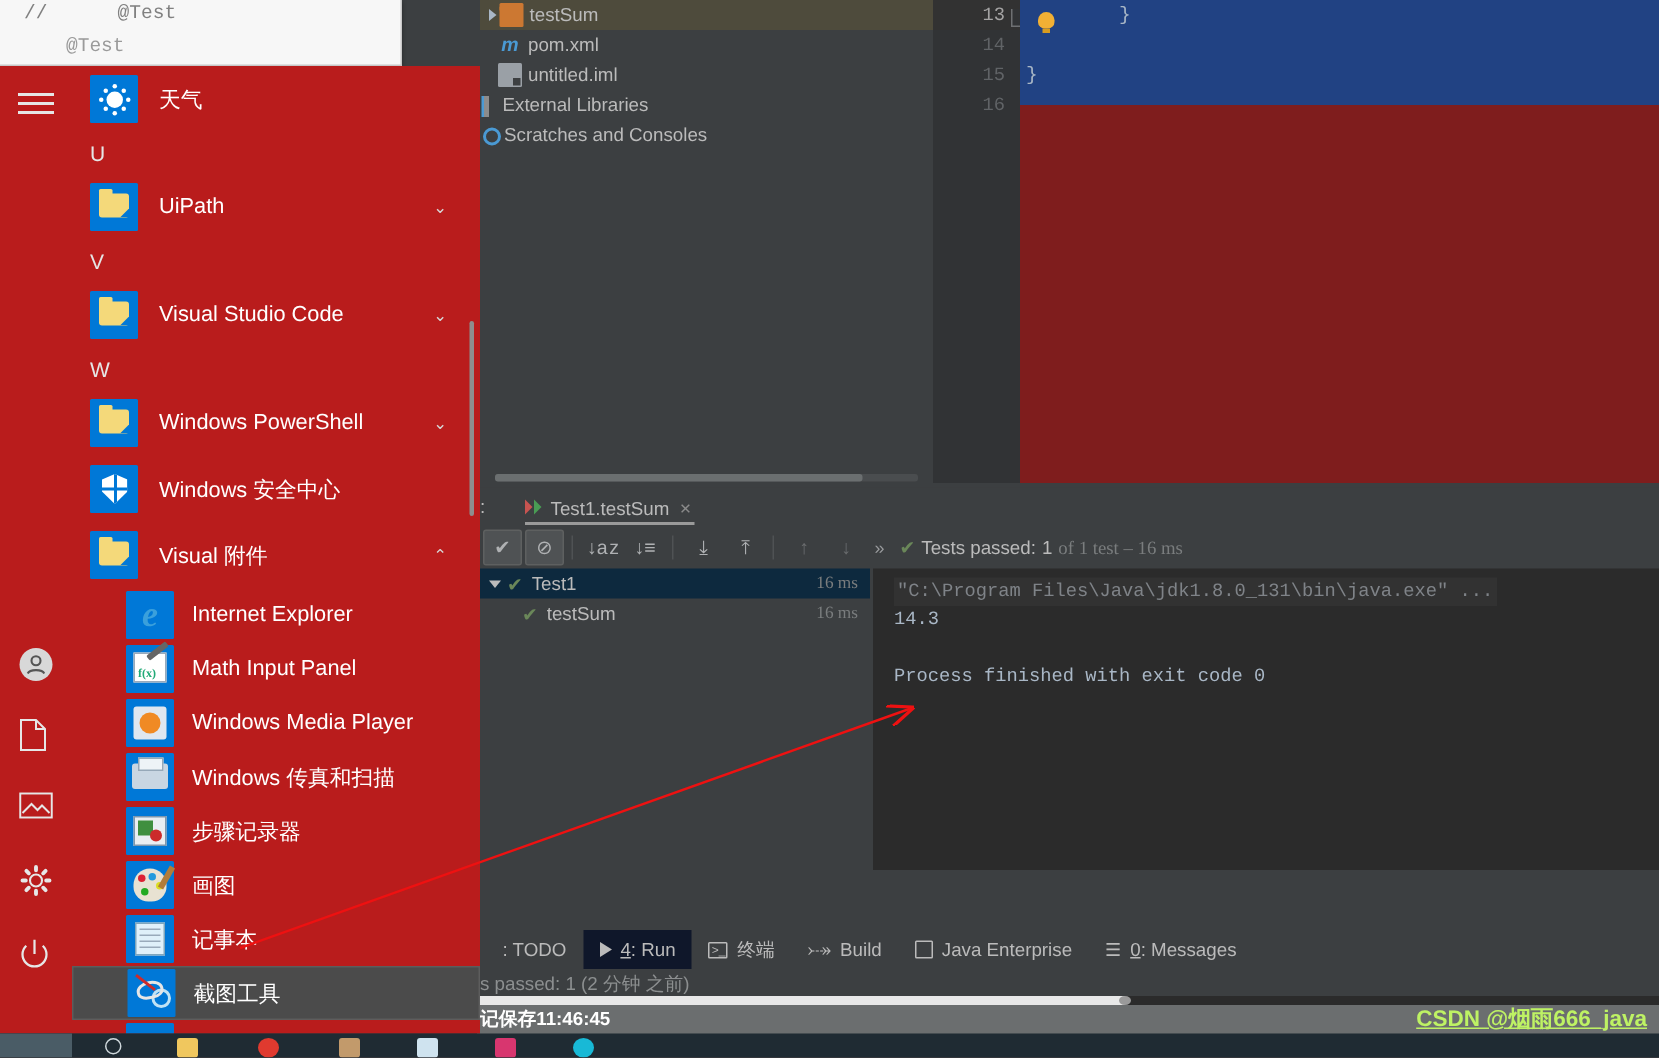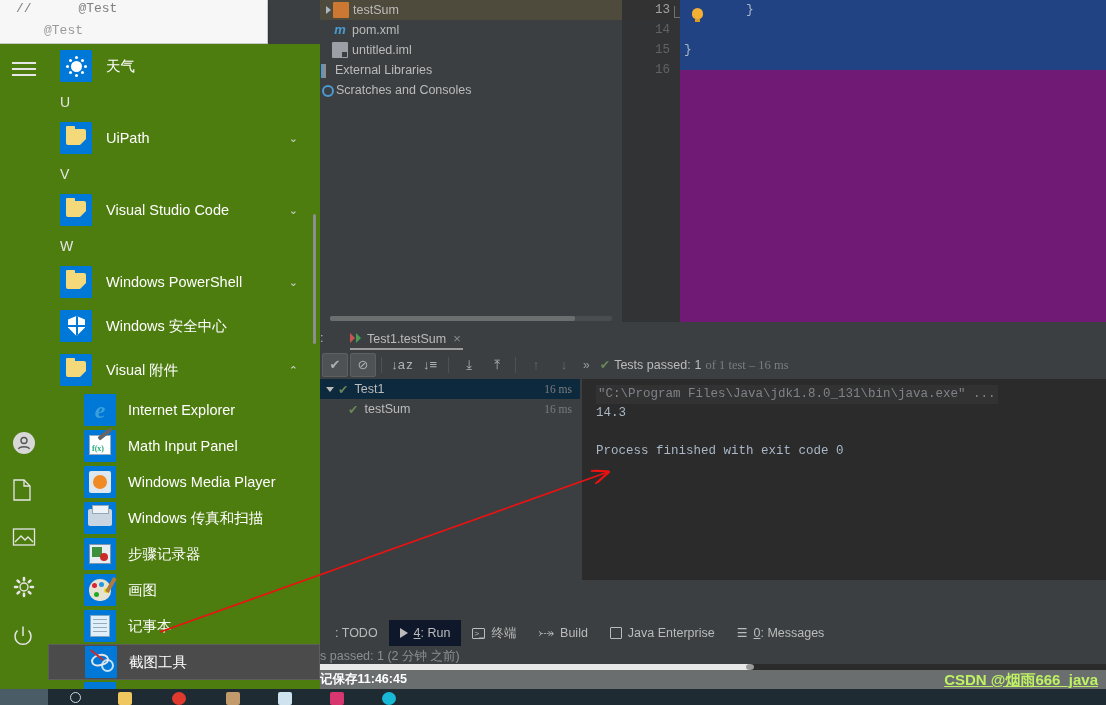--- a/index.html
+++ b/index.html
@@ -39,21 +39,21 @@
   .ic-lib { width: 5px; height: 14px; background: linear-gradient(to right,#4a9ad4 0 2px,#8c8c8c 2px 5px); margin: 1px 9px 0 1px; }
   .ic-scratch { width: 12px; height: 12px; border-radius: 50%; border: 2px solid #4a9ad4; margin: 2px 2px 0 0; }
 
   .project-hscroll {
     position: absolute; left: 330px; top: 316px; width: 282px; height: 5px;
     background: #4a4d4f; border-radius: 2px;
   }
   .project-hscroll i { display:block; width: 245px; height: 5px; background: #6b6f70; border-radius: 2px; }
 
   
-  .editor { position: absolute; left: 622px; top: 0; right: 0; height: 322px; background: #701a75; }
+  .editor { position: absolute; left: 622px; top: 0; right: 0; height: 322px; background: #7f1d1d; }
   .gutter {
     position: absolute; left: 0; top: 0; width: 58px; height: 322px;
     background: #313335; color: #606366; font-family: "Liberation Mono","DejaVu Sans Mono",monospace;
     font-size: 12.5px; text-align: right;
   }
   .gutter .ln { height: 20px; line-height: 20px; padding-right: 10px; }
   .gutter .ln.cur { color: #a4a3a3; background:#323232; }
   .fold-marker {
     position:absolute; left: 52px; top: 6px; width: 9px; height: 12px;
     border: 1px solid #6e7072; border-top: none; background: #313335;
@@ -135,21 +135,21 @@
     background: #f7f7f7; border: 1px solid #c8c8c8; border-top: none; border-left: none;
     box-shadow: 0 1px 3px rgba(0,0,0,.35);
     font-family: "Liberation Mono","DejaVu Sans Mono",monospace; font-size: 13px; color: #808080;
   }
   .popup .l1 { position:absolute; left: 16px; top: -2px; line-height: 22px; white-space: pre; }
   .popup .l2 { position:absolute; left: 44px; top: 20px; line-height: 22px; white-space: pre; color:#9a9a9a; }
 
   
   .startmenu {
     position: absolute; left: 0; top: 44px; width: 320px; height: 645px;
-    background: #4d7c0f; color: #ffffff;
+    background: #b91c1c; color: #ffffff;
   }
   .sm-rail { position: absolute; left: 0; top: 0; width: 48px; bottom: 0; }
   .sm-rail-btn { position: absolute; left: 12px; width: 24px; height: 24px; color:#e6e6e6; }
   .hamburger i { display:block; height:2px; background:#e6e6e6; margin: 4px 0; }
   .sm-list { position: absolute; left: 48px; top: 0; right: 0; bottom: 0; overflow: hidden; }
   .sm-item { display:flex; align-items:center; height: 44px; padding-left: 12px; position: relative; }
   .sm-item.highlight { background: #4b4b4b; border: 1px solid #5d5d5d; }
   .sm-item.sub { padding-left: 36px; height: 36px; }
   .sm-tile { width: 32px; height: 32px; flex: 0 0 32px; background: #0078d7; position: relative; border-radius: 1px; }
   .sm-item.sub .sm-tile { width: 32px; height: 32px; flex:0 0 32px; }

